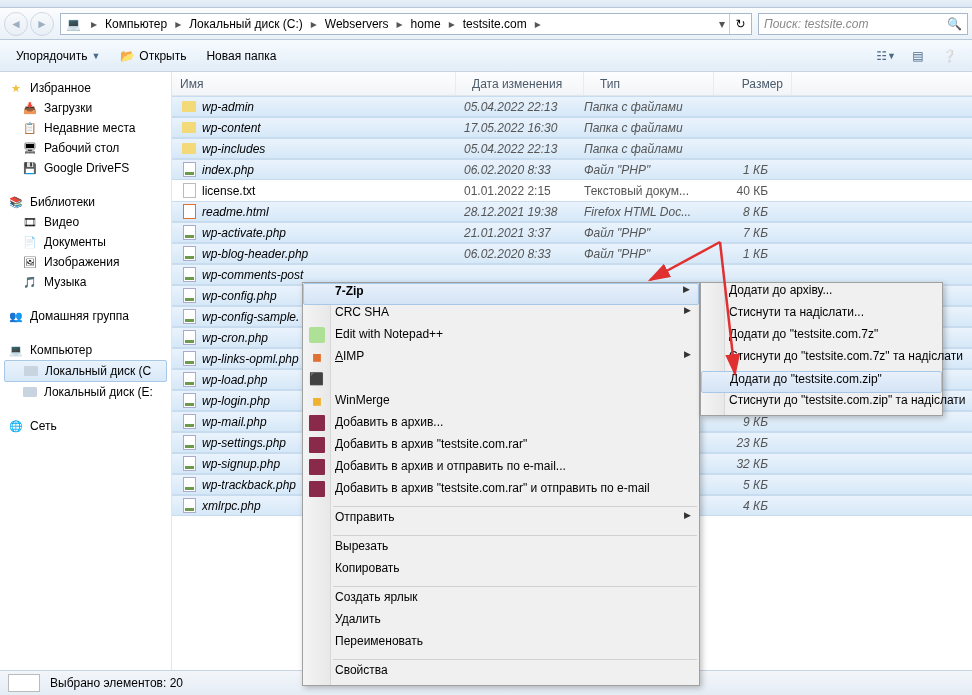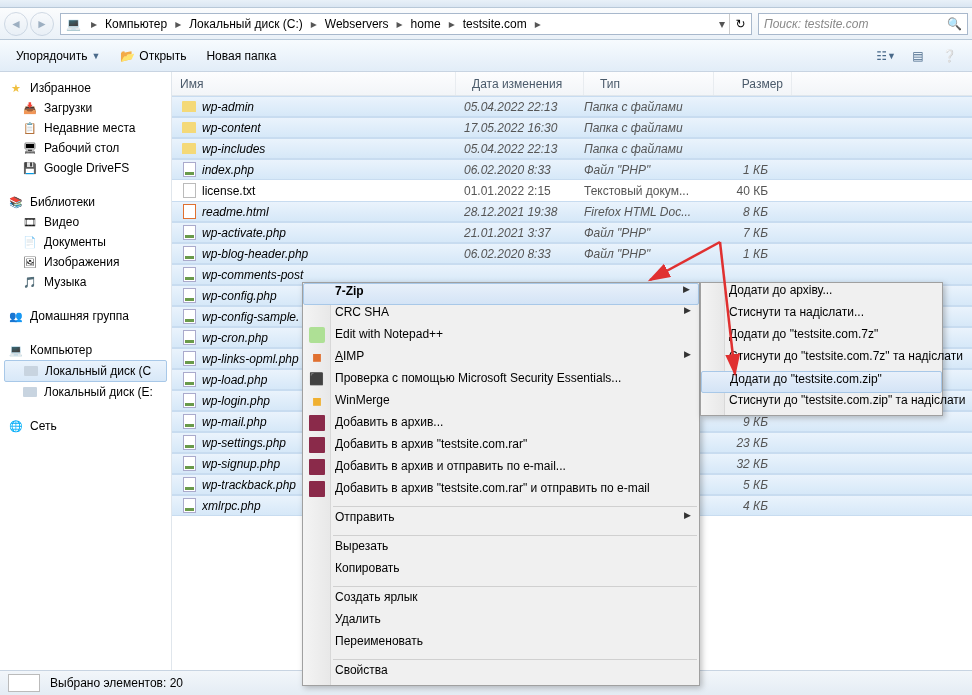--- a/index.html
+++ b/index.html
@@ -406,21 +406,20 @@
         <span class="cm-icon" style="background:#aee095;border-radius:2px"></span>
         <span>Edit with Notepad++</span>
       </div>
       <div class="cm-item">
         <span class="cm-icon" style="color:#e07030">◼</span>
         <span><u>A</u>IMP</span>
         <span class="cm-arrow">▶</span>
       </div>
       <div class="cm-item">
         <span class="cm-icon" style="color:#e84040">⬛</span>
-        <span>Проверка с помощью Microsoft Security Essentials...</span>
       </div>
       <div class="cm-item">
         <span class="cm-icon" style="color:#f0b030">◼</span>
         <span>WinMerge</span>
       </div>
       <div class="cm-item">
         <span class="cm-icon" style="background:#8a2a4a;border-radius:1px"></span>
         <span>Добавить в архив...</span>
       </div>
       <div class="cm-item">

